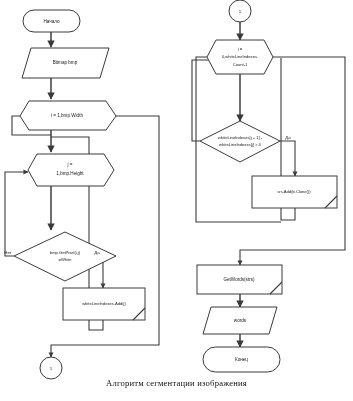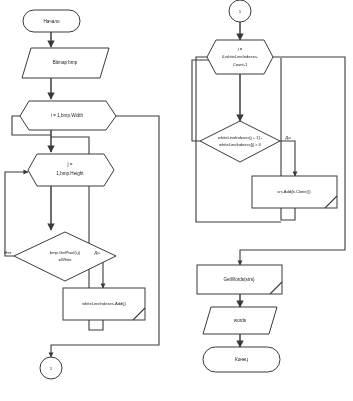--- a/index.html
+++ b/index.html
@@ -171,14 +171,15 @@
     <text class="node-label" x="239" y="279.5">GetWords(strs)</text>
 
     <polygon class="shape-stroke" points="203,334 211,307 277,307 269,334"></polygon>
     <text class="node-label" x="240" y="321">words</text>
 
     <rect class="shape-stroke" x="203" y="347" width="77" height="25" rx="12.5" ry="12.5"></rect>
     <text class="node-label" x="241.5" y="359.5">Конец</text>
 
   </svg>
 
+  <div id="caption">Алгоритм сегментации изображения</div>
 
 </div>
 
 </body></html>

